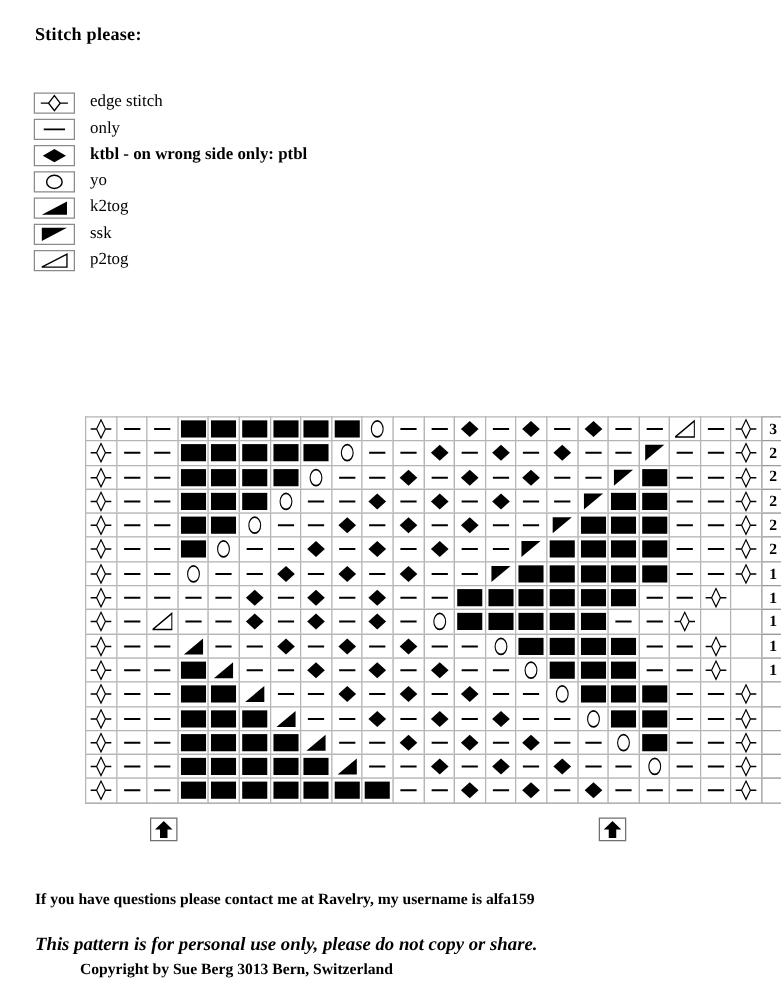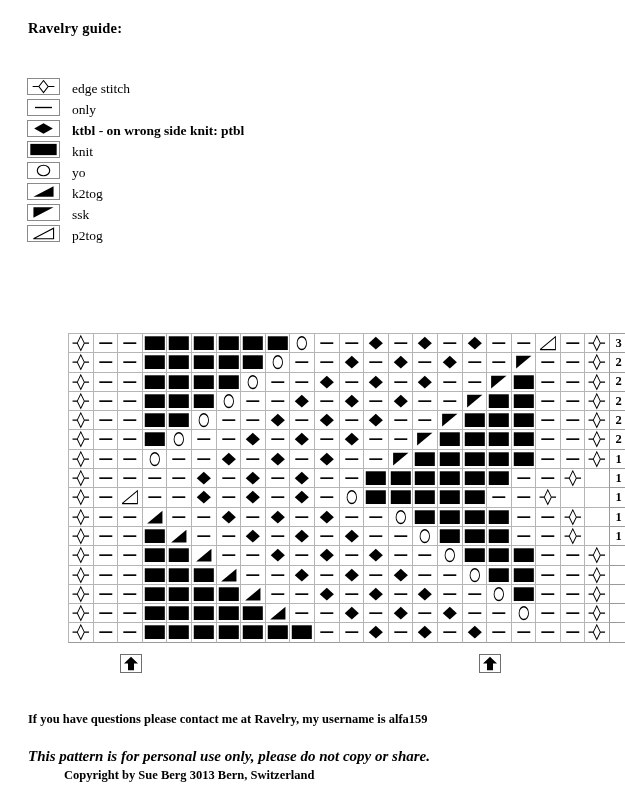--- a/index.html
+++ b/index.html
@@ -18,21 +18,21 @@
     position:absolute;left:28px;top:20px;
     font-size:14.5px;font-weight:bold;
     letter-spacing:.2px;
   }
 
   
   #legend{
     position:absolute;left:27px;top:74px;
   }
   .legend-row{
-    display:flex;align-items:flex-end;
+    display:flex;align-items:flex-start;
     height:21px;
   }
   .legend-cell{
     width:33px;height:17px;
     border:1px solid #8a8a8a;
     background:#fff;
     box-sizing:border-box;
     position:relative;
     flex:none;
     margin-right:12px;
@@ -102,21 +102,21 @@
     font-size:15px;font-weight:bold;font-style:italic;
   }
   #footer-copyright{
     position:absolute;left:28px;top:768px;
     font-size:12.5px;font-weight:bold;margin-left:36px;
   }
 </style>
 </head>
 <body>
 
-<div id="guide-title">Ravelry guide:</div>
+<div id="guide-title">Stitch please:</div>
 
 <div id="legend">
     <div class="legend-row">
       <div class="legend-cell">
         <span class="sym">
           <svg viewBox="0 0 40 20" preserveAspectRatio="none">
             <path d="M20 2 L26 10 L20 18 L14 10 Z" fill="none" stroke="#000000" stroke-width="1.4"></path>
             <path d="M6 10 L14 10 M26 10 L34 10" stroke="#000000" stroke-width="1.4" fill="none"></path>
           </svg>
         </span>
@@ -134,31 +134,21 @@
       <div class="legend-label">only</div>
     </div>
     <div class="legend-row">
       <div class="legend-cell">
         <span class="sym">
           <svg viewBox="0 0 40 20" preserveAspectRatio="none">
             <path d="M20 3 L32 10 L20 17 L8 10 Z" fill="#000000"></path>
           </svg>
         </span>
       </div>
-      <div class="legend-label bold">ktbl  - on wrong side knit: ptbl</div>
-    </div>
-    <div class="legend-row">
-      <div class="legend-cell">
-        <span class="sym">
-          <svg viewBox="0 0 40 20" preserveAspectRatio="none">
-            <rect x="3" y="2.5" width="34" height="15" fill="#000000"></rect>
-          </svg>
-        </span>
-      </div>
-      <div class="legend-label">knit</div>
+      <div class="legend-label bold">ktbl  - on wrong side only: ptbl</div>
     </div>
     <div class="legend-row">
       <div class="legend-cell">
         <span class="sym">
           <svg viewBox="0 0 40 20" preserveAspectRatio="none">
             <ellipse cx="20" cy="10" rx="8" ry="7" fill="none" stroke="#000000" stroke-width="1.5"></ellipse>
           </svg>
         </span>
       </div>
       <div class="legend-label">yo</div>

